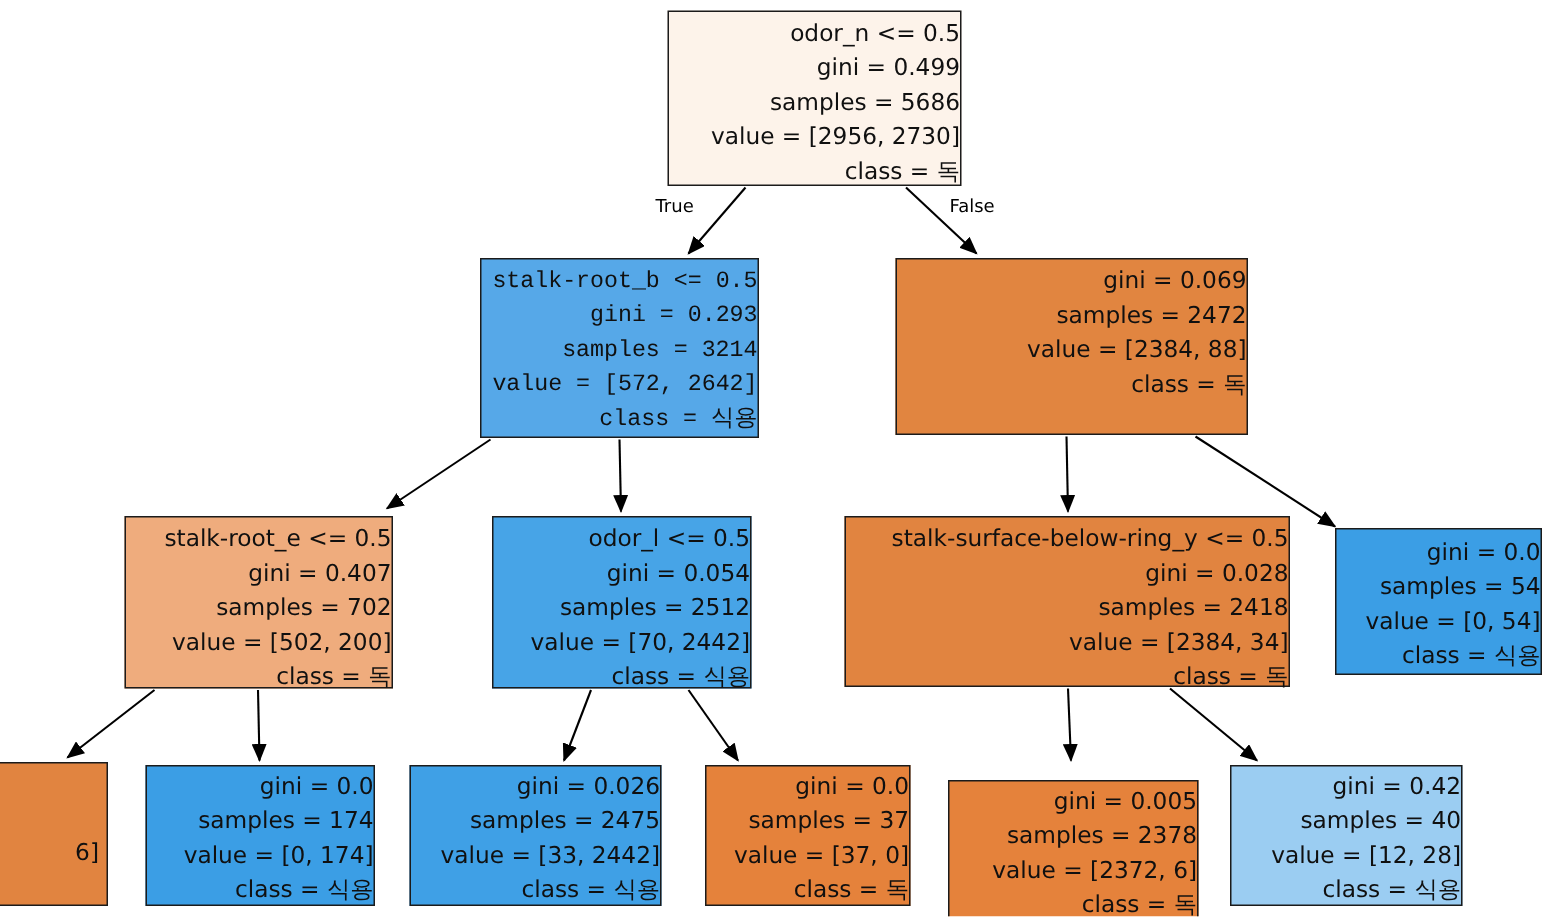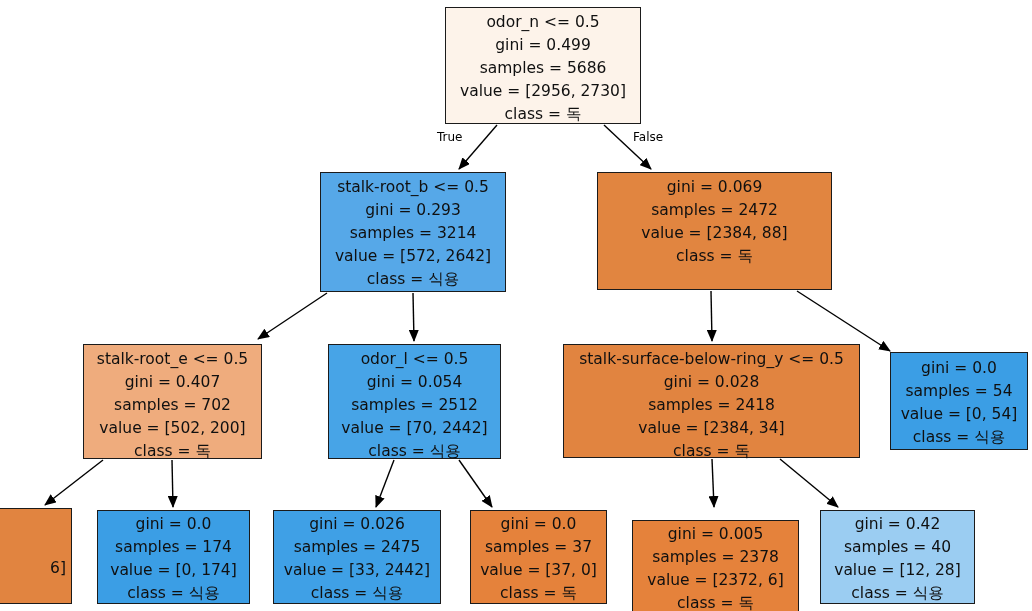--- a/index.html
+++ b/index.html
@@ -8,21 +8,21 @@
     width:1032px;height:611px;
     background:#ffffff;
     overflow:hidden;
     font-family:"DejaVu Sans","Liberation Sans",sans-serif;
   }
   .edges{position:absolute;left:0;top:0;width:1032px;height:611px;}
   .node{
     position:absolute;
     box-sizing:border-box;
     border:1.7px solid #1b1b1b;
-    text-align:center;
+    text-align:right;
     font-size:15.5px;
     line-height:23px;
     color:#101010;
     padding-top:3px;
     white-space:nowrap;
   }
   .edge-label{
     position:absolute;
     font-size:12px;
     color:#000;
@@ -63,21 +63,21 @@
   <div class="edge-label" style="left:633px;top:130px;">False</div>
 
   <div class="node" style="left: 445px; top: 7px; width: 196px; height: 117px; background: rgb(253, 243, 234);">
     <div>odor_n &lt;= 0.5</div>
     <div>gini = 0.499</div>
     <div>samples = 5686</div>
     <div>value = [2956, 2730]</div>
     <div>class = 독</div>
   </div>
 
-  <div class="node" style="left: 320px; top: 172px; width: 186px; height: 120px; background: rgb(86, 168, 232);">
+  <div class="node" style="left: 320px; top: 172px; width: 186px; height: 120px; background: rgb(86, 168, 232); font-family: Liberation Mono, monospace;">
     <div>stalk-root_b &lt;= 0.5</div>
     <div>gini = 0.293</div>
     <div>samples = 3214</div>
     <div>value = [572, 2642]</div>
     <div>class = 식용</div>
   </div>
 
   <div class="node" style="left: 597px; top: 172px; width: 235px; height: 118px; background: rgb(225, 133, 64);">
     <div>gini = 0.069</div>
     <div>samples = 2472</div>

